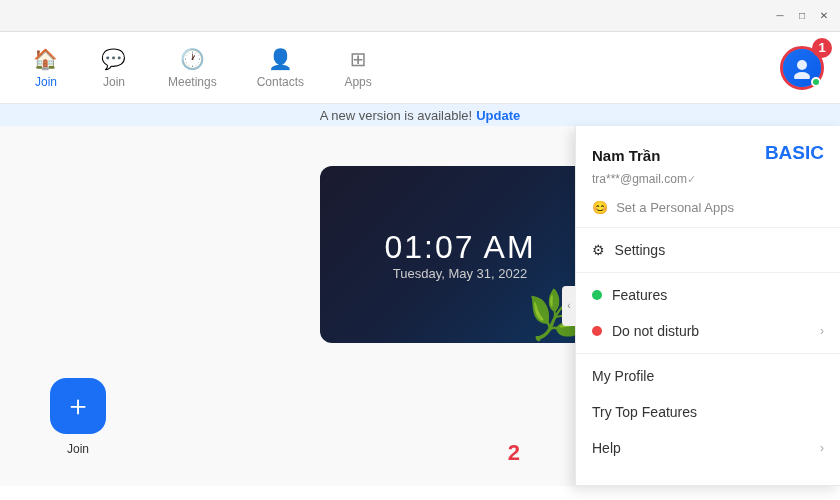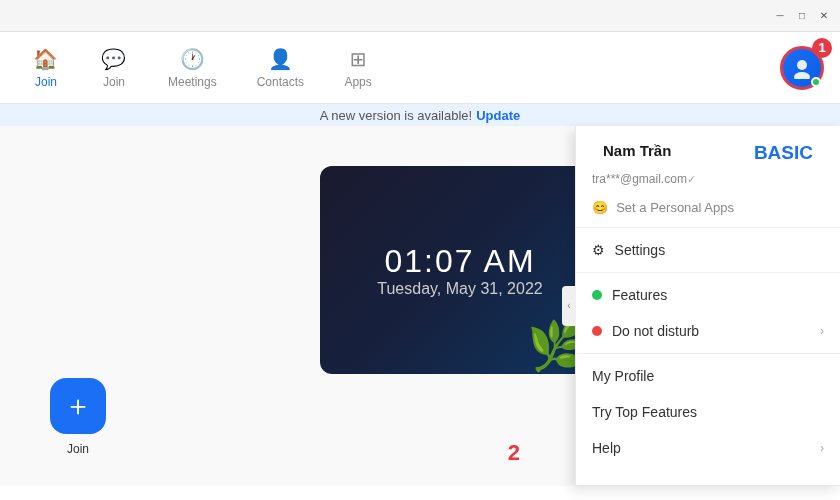--- a/index.html
+++ b/index.html
@@ -158,39 +158,39 @@
       display: flex;
       flex-direction: column;
       align-items: center;
       padding: 40px 20px;
       gap: 24px;
     }
 
     
     .hero-card {
       width: 280px;
-      height: 208px;
+      height: 177px;
       background: linear-gradient(135deg, #1a1a2e, #16213e, #0f3460);
       border-radius: 12px;
       display: flex;
       flex-direction: column;
       align-items: center;
       justify-content: center;
       color: white;
       position: relative;
       overflow: hidden;
       margin-left: 80px;
     }
     .hero-time {
       font-size: 32px;
       font-weight: 300;
       letter-spacing: 2px;
     }
     .hero-date {
-      font-size: 16px;
+      font-size: 13px;
       color: #ccc;
       margin-top: 0;
     }
     .hero-plant {
       position: absolute;
       right: 10px;
       bottom: 0;
       font-size: 50px;
     }
 
@@ -240,23 +240,23 @@
       right: 0;
       top: 0;
       bottom: 0;
       box-shadow: -4px 4px 12px rgba(0,0,0,0.12);
       z-index: 100;
       display: flex;
       flex-direction: column;
     }
 
     .dropdown-header {
-      padding: 16px 27px 8px;
-      display: flex;
-      align-items: flex-start;
+      padding: 16px 16px 8px;
+      display: flex;
+      align-items: flex-end;
       justify-content: space-between;
     }
     .user-name {
       font-size: 15px;
       font-weight: 600;
       color: #1a1a1a;
     }
     .user-plan {
       color: #1a6ff4;
       font-size: 19px;

